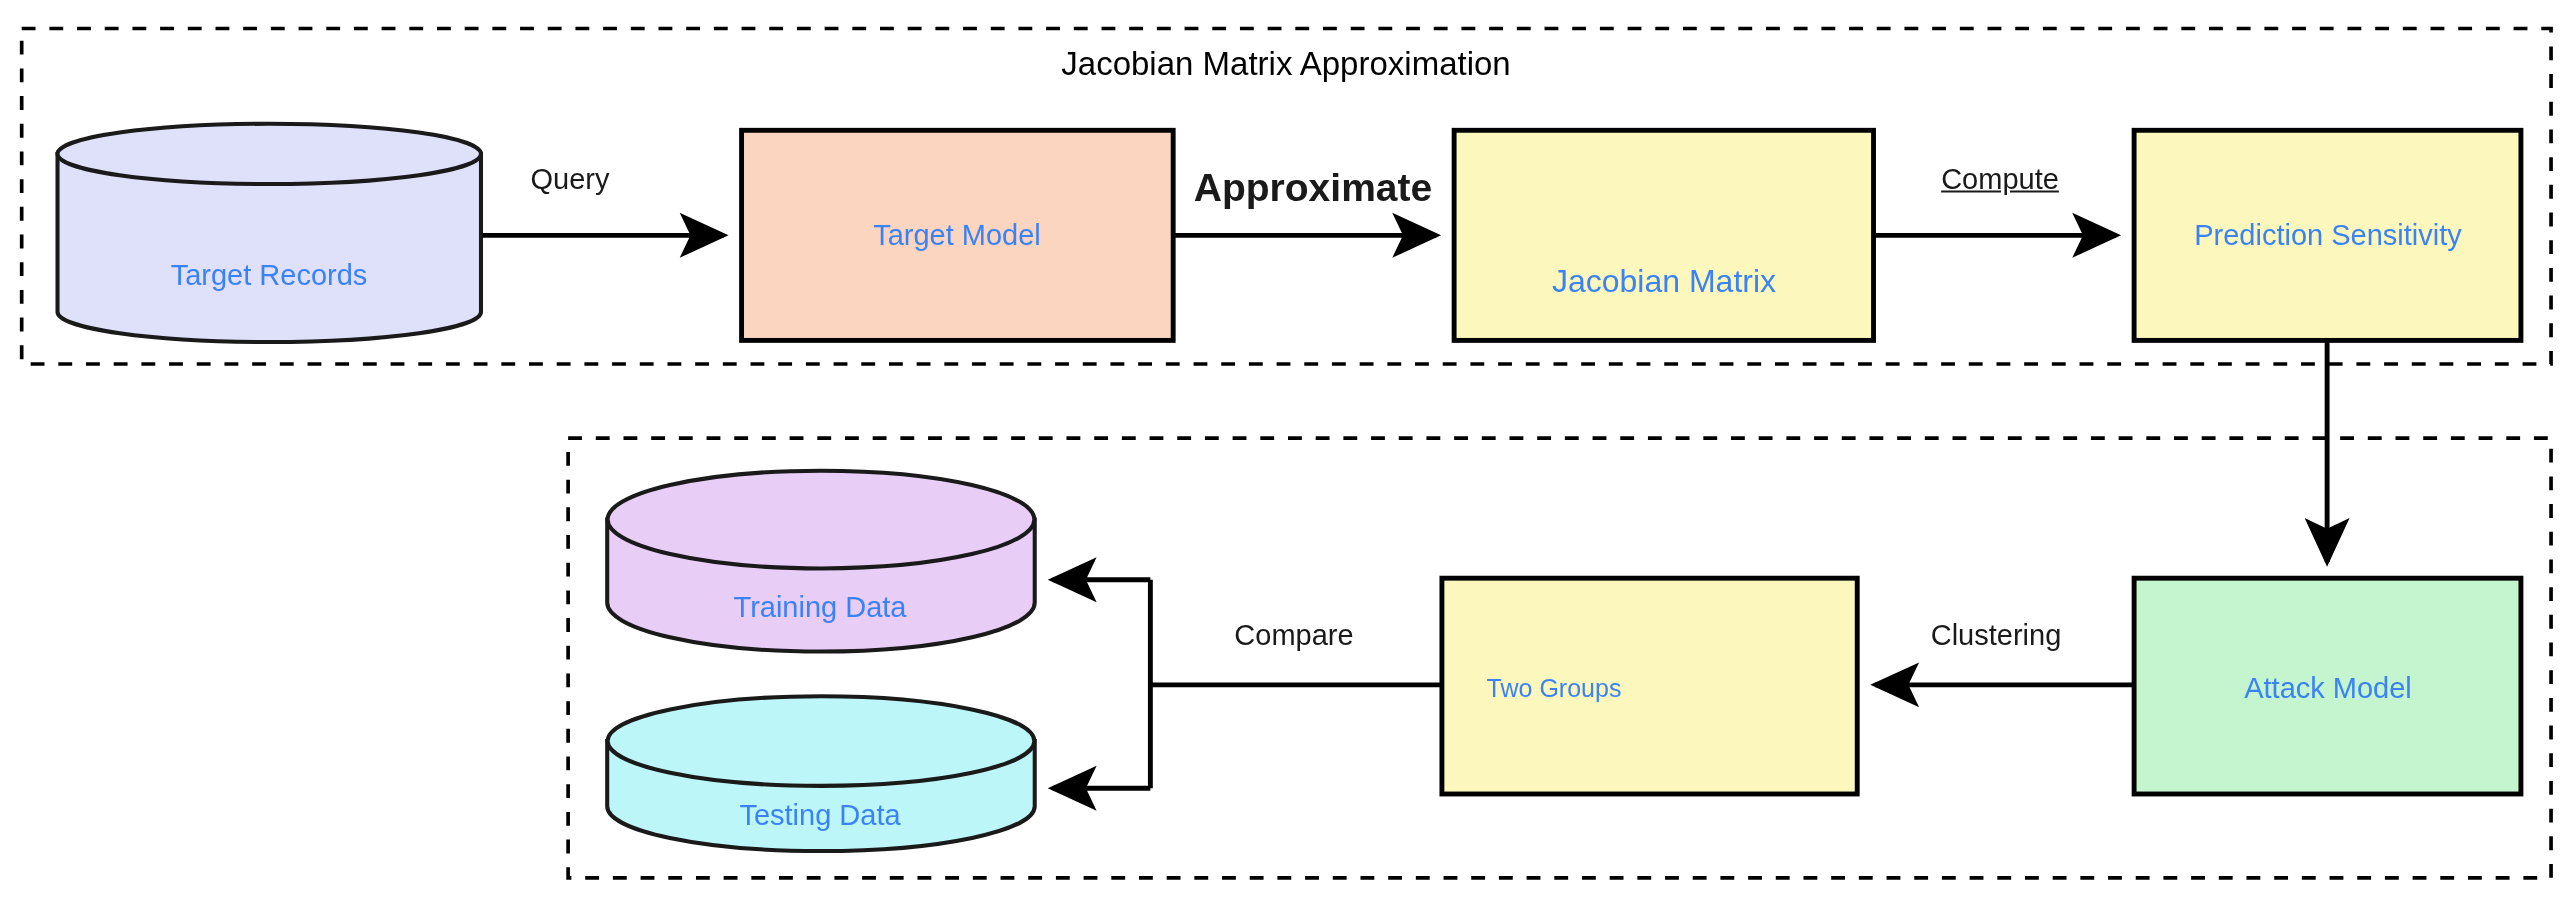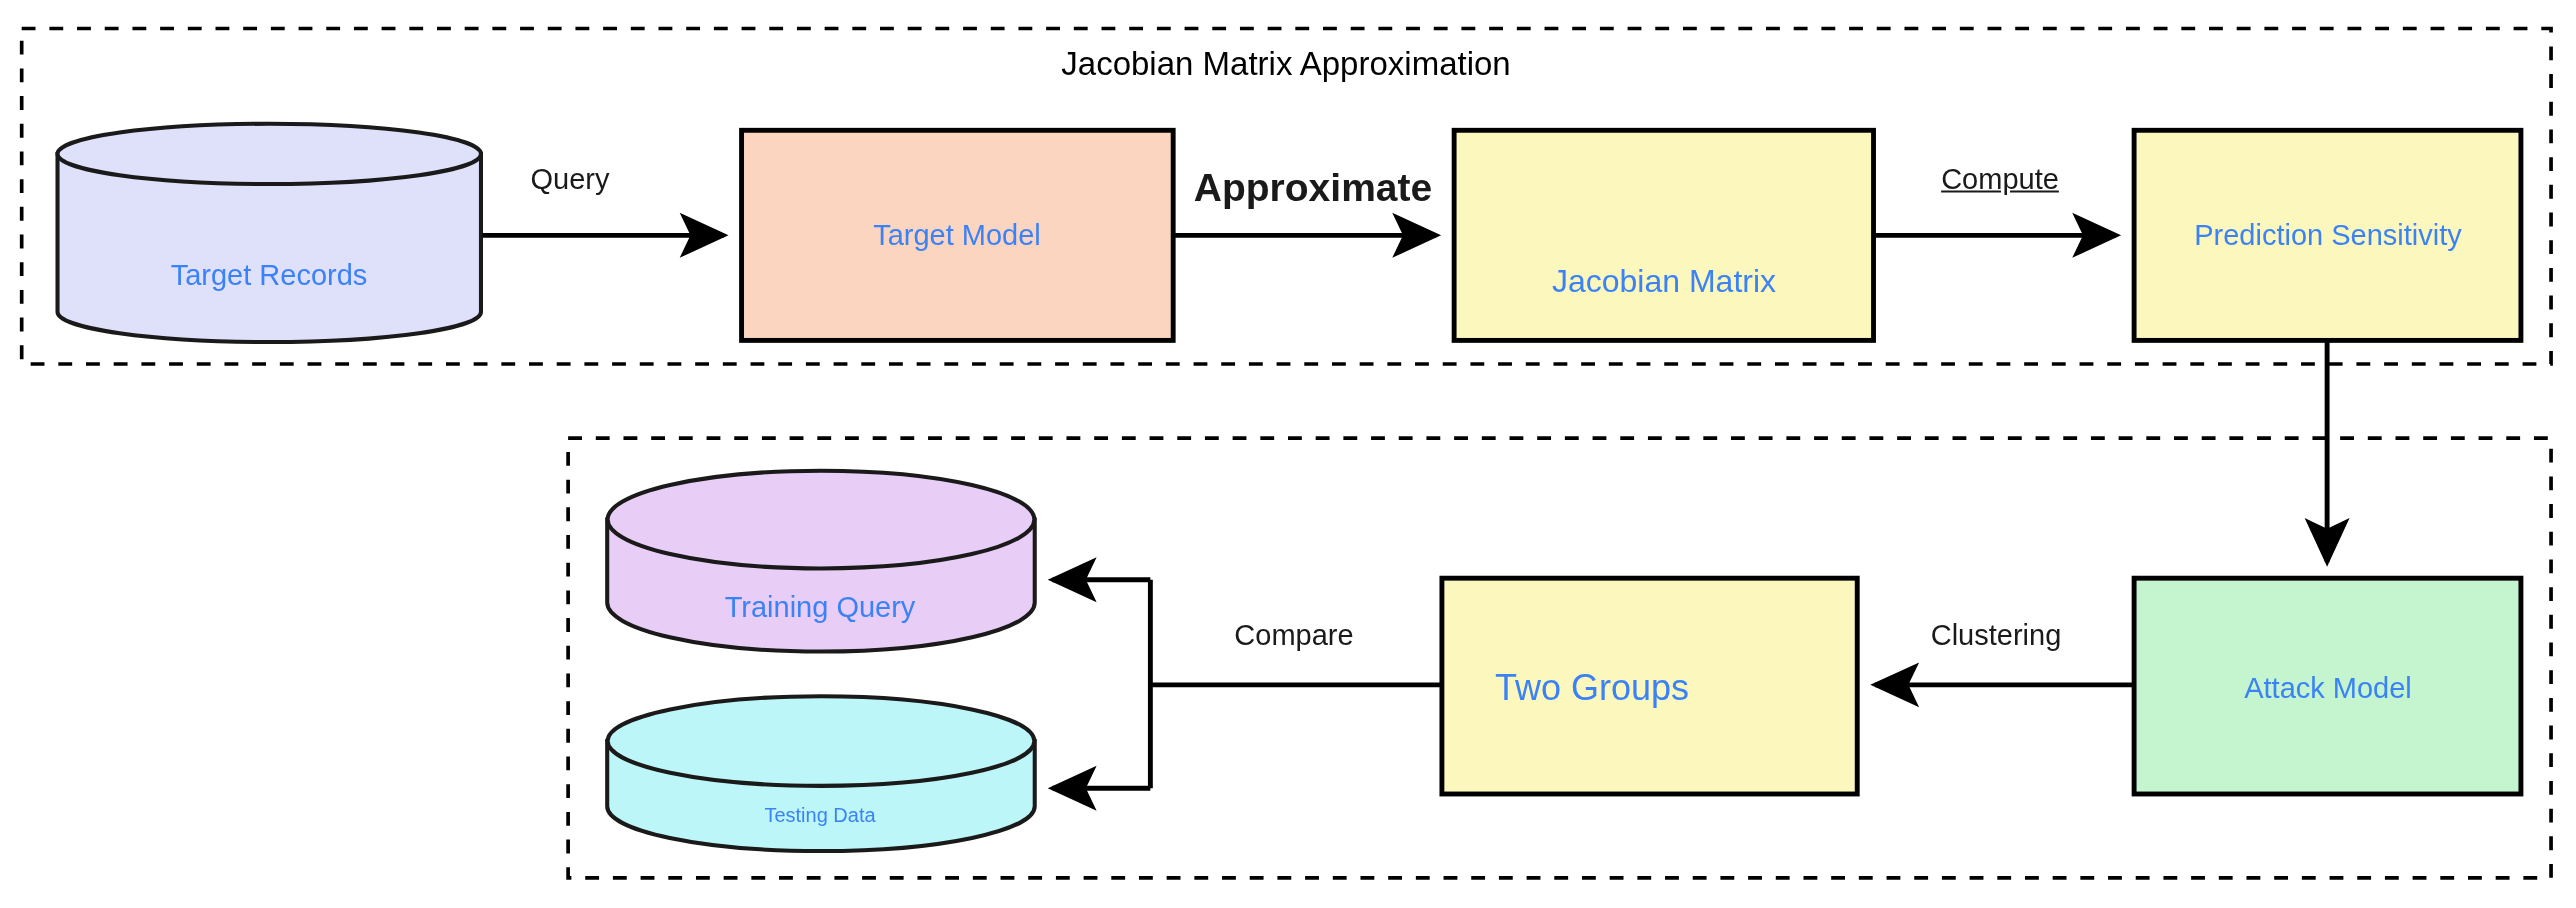--- a/index.html
+++ b/index.html
@@ -81,25 +81,25 @@
 
 
   <div class="node-label" style="left:269px;top:275px;font-size:29px;transform:translate(-50%,-50%);">Target Records</div>
 
   <div class="node-label" style="left:957px;top:235px;font-size:29px;transform:translate(-50%,-50%);">Target Model</div>
 
   <div class="node-label" style="left:1664px;top:233px;font-size:32px;transform:translate(-50%,-50%);margin-top:48px;">Jacobian Matrix</div>
 
   <div class="node-label" style="left:2328px;top:235px;font-size:29px;transform:translate(-50%,-50%);">Prediction Sensitivity</div>
 
-  <div class="node-label" style="left:820px;top:607px;font-size:29px;transform:translate(-50%,-50%);">Training Query</div>
+  <div class="node-label" style="left:820px;top:607px;font-size:29px;transform:translate(-50%,-50%);">Training Data</div>
 
-  <div class="node-label" style="left:820px;top:815px;font-size:20px;transform:translate(-50%,-50%);">Testing Data</div>
+  <div class="node-label" style="left:820px;top:815px;font-size:29px;transform:translate(-50%,-50%);">Testing Data</div>
 
-  <div class="node-label" style="left:1592px;top:688px;font-size:36px;transform:translate(-50%,-50%);">Two Groups</div>
+  <div class="node-label" style="left:1554px;top:688px;font-size:25px;transform:translate(-50%,-50%);">Two Groups</div>
 
   <div class="node-label" style="left:2328px;top:688px;font-size:29px;transform:translate(-50%,-50%);">Attack Model</div>
 
   <div class="edge-label" style="left:570px;top:179px;font-size:29px;transform:translate(-50%,-50%);">Query</div>
 
   <div class="edge-label" style="left:1313px;top:188px;font-size:39px;transform:translate(-50%,-50%);font-weight:bold;">Approximate</div>
 
   <div class="edge-label" style="left:2000px;top:179px;font-size:29px;transform:translate(-50%,-50%);text-decoration:underline;">Compute</div>
 
   <div class="edge-label" style="left:1996px;top:635px;font-size:29px;transform:translate(-50%,-50%);">Clustering</div>

